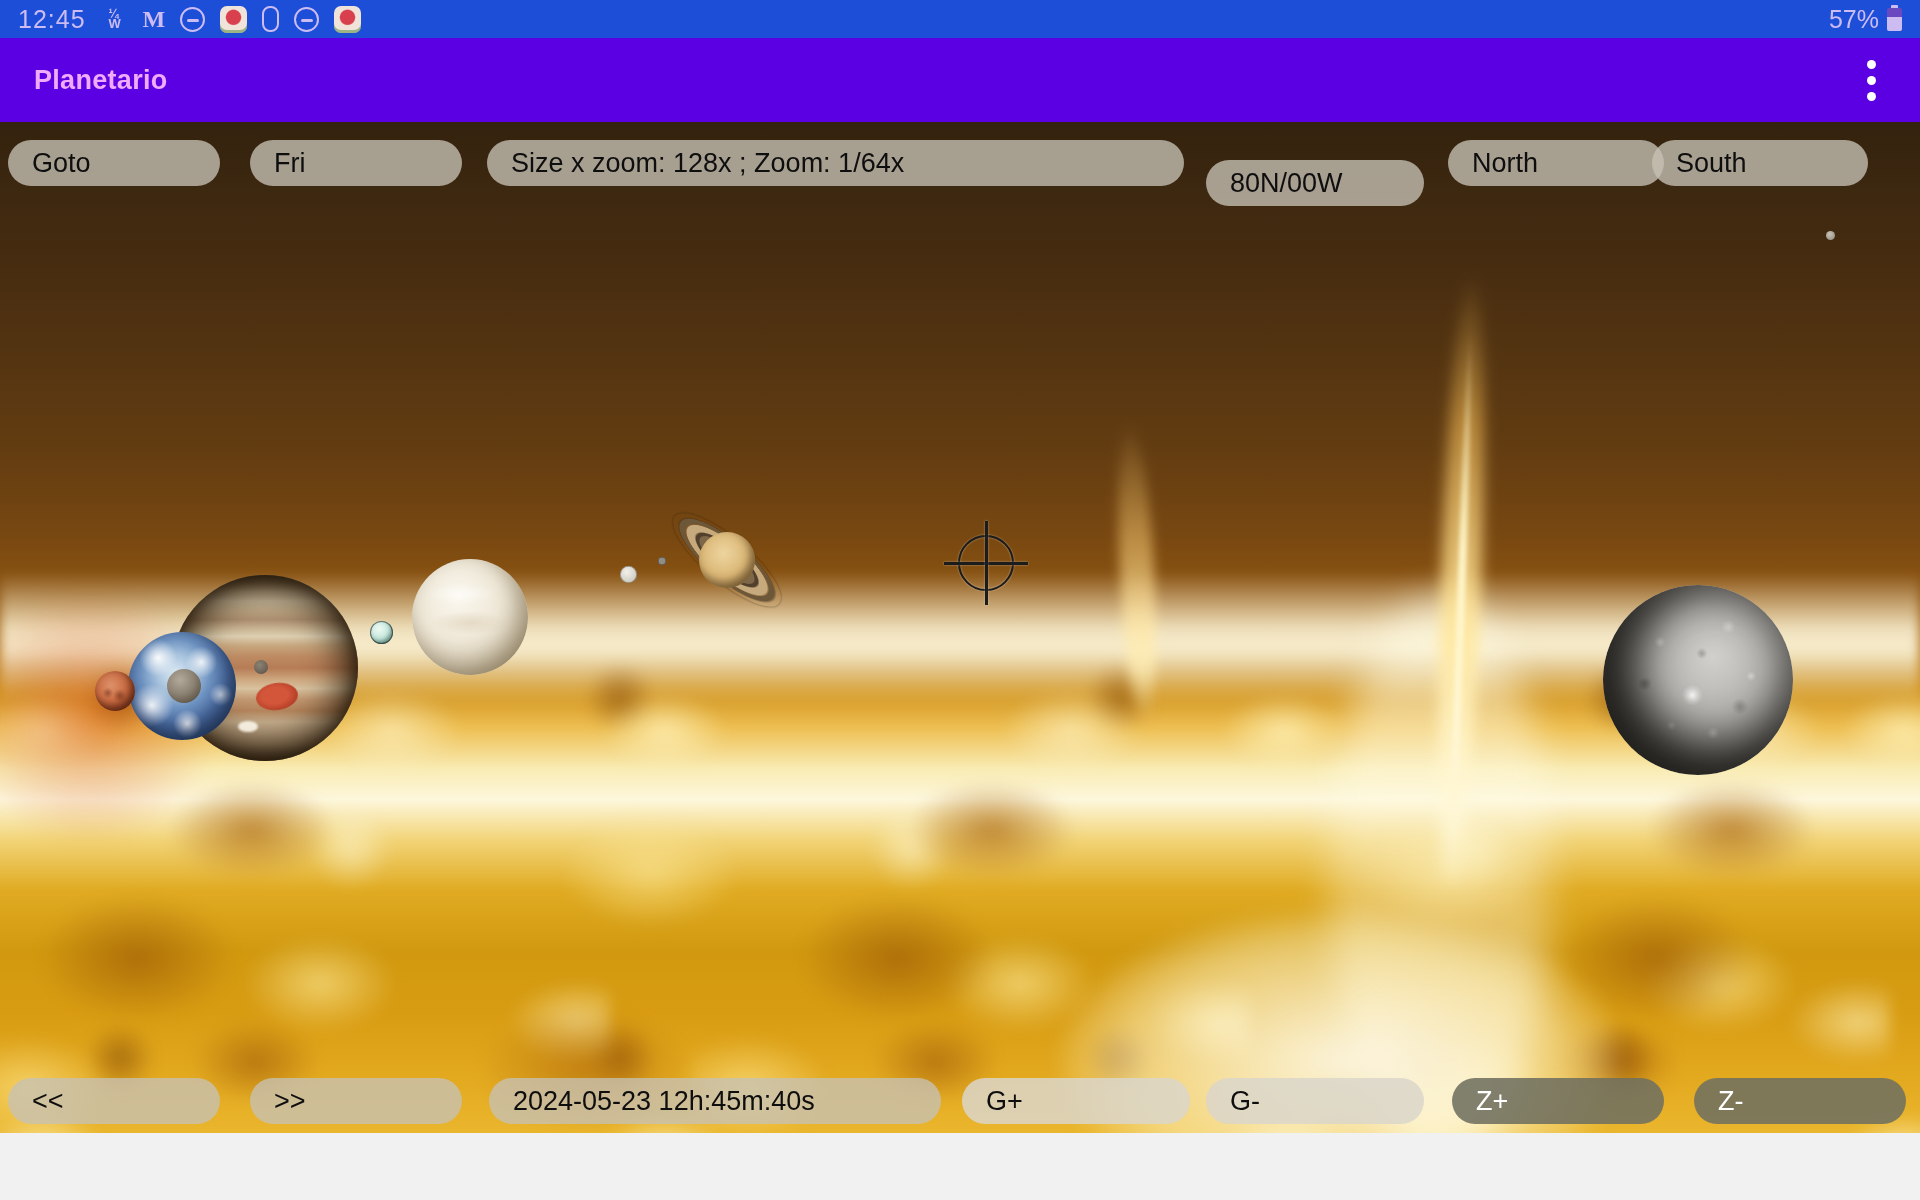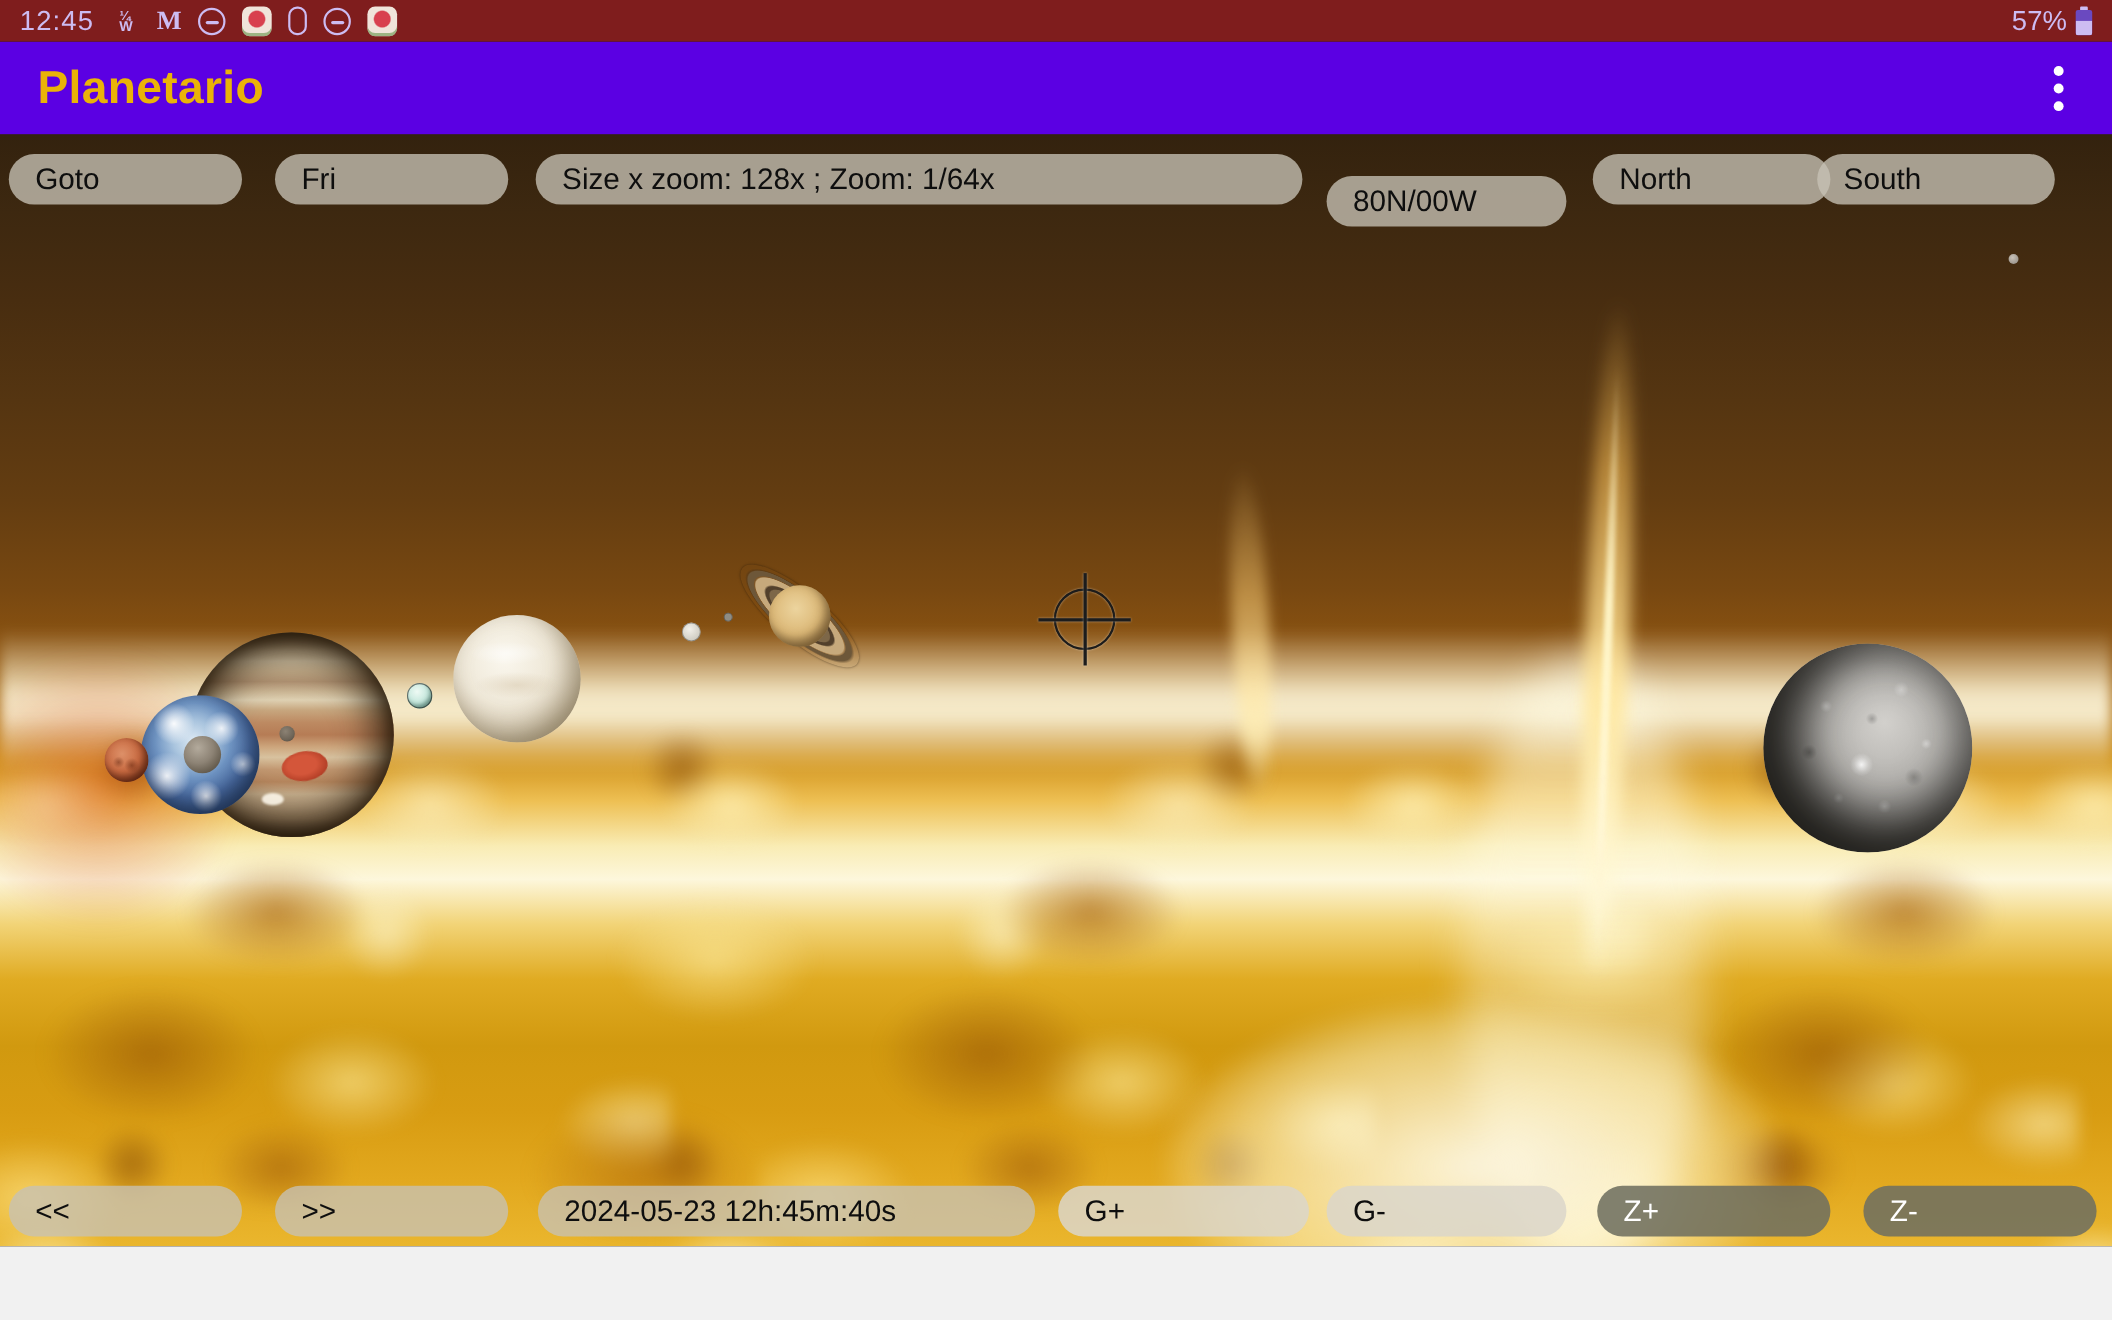--- a/index.html
+++ b/index.html
@@ -2,46 +2,46 @@
 <html><head>
 <meta charset="utf-8">
 <style>
   * { margin:0; padding:0; box-sizing:border-box; }
   html,body { width:1920px; height:1200px; background:#000; }
   body { font-family:"Liberation Sans", sans-serif; }
   #screen { position:relative; width:1920px; height:1200px; overflow:hidden; background:#000; }
 
   
   .status-bar { position:absolute; left:0; top:0; width:1920px; height:38px;
-    background:#7f1d1d; color:#cdbcf2; display:flex; align-items:center; justify-content:space-between;
+    background:#1d4ed8; color:#cdbcf2; display:flex; align-items:center; justify-content:space-between;
     padding:0 18px; z-index:50; }
   .sb-left { display:flex; align-items:center; gap:16px; }
   .sb-time { font-size:25px; letter-spacing:1px; }
   .sb-icons { display:flex; align-items:center; gap:15px; }
   .sb-ico { display:inline-flex; align-items:center; justify-content:center; height:28px; }
   .ico-weather { flex-direction:column; line-height:10px; font-size:13px; font-weight:bold; width:26px; }
   .ico-weather .wt { letter-spacing:2px; font-size:12px; }
   .ico-gmail { font-size:24px; font-weight:600; font-family:"Liberation Serif", serif; }
   .ico-circle { width:25px; height:25px; border:2px solid #cdbcf2; border-radius:50%; position:relative; }
   .ico-circle::after { content:""; position:absolute; left:5px; top:10px; width:12px; height:3px; background:#cdbcf2; border-radius:2px; }
   .ico-photo { width:27px; height:27px; border-radius:7px;
     background: radial-gradient(circle at 50% 42%, #d8404e 0 34%, #f0e4da 40% 72%, #e8d8cc 100%);
     box-shadow: inset 0 -3px 0 rgba(90,140,60,.55); }
   .ico-badge { width:17px; height:26px; border:2.5px solid #cdbcf2; border-radius:8px; }
-  .sb-right { display:flex; align-items:center; gap:8px; }
+  .sb-right { display:flex; align-items:flex-start; gap:8px; }
   .sb-batt-pct { font-size:25px; }
   .ico-battery { position:relative; width:15px; height:26px; }
   .ico-battery .nub { position:absolute; top:0; left:4px; width:7px; height:4px; background:#cdbcf2; border-radius:1px; }
   .ico-battery .body { position:absolute; top:3px; left:0; width:15px; height:23px; background:#6a49c0; border-radius:2px; overflow:hidden; }
   .ico-battery .fill { position:absolute; bottom:0; left:0; width:100%; height:57%; background:#cdbcf2; }
 
   
   .app-bar { position:absolute; left:0; top:38px; width:1920px; height:84px; background:#5b00e3;
     display:flex; align-items:center; justify-content:space-between; padding:0 34px; z-index:50; }
-  .app-title { color:#eab308; font-size:42px; font-weight:bold; letter-spacing:.3px; }
+  .app-title { color:#f0abfc; font-size:27px; font-weight:bold; letter-spacing:.3px; }
   .overflow-menu { display:flex; flex-direction:column; gap:7px; padding:6px 10px; cursor:pointer; }
   .overflow-menu i { width:9px; height:9px; border-radius:50%; background:#fff; }
 
   
   .scene { position:absolute; left:0; top:122px; width:1920px; height:1011px; overflow:hidden; background:#40280f; z-index:1; }
   .sun-base { position:absolute; inset:0;
     background:linear-gradient(180deg,
       #33220e 0%, #3d2810 7%, #482d10 15%, #553511 24%, #643d11 33%,
       #784811 41%, #8f5510 47%, #aa6a0e 52%, #cf9018 56%, #eec054 60%,
       #f9ecb4 64%, #fdf7dc 67%, #f2d478 71%, #e0ab22 76%, #d1990f 82%,

